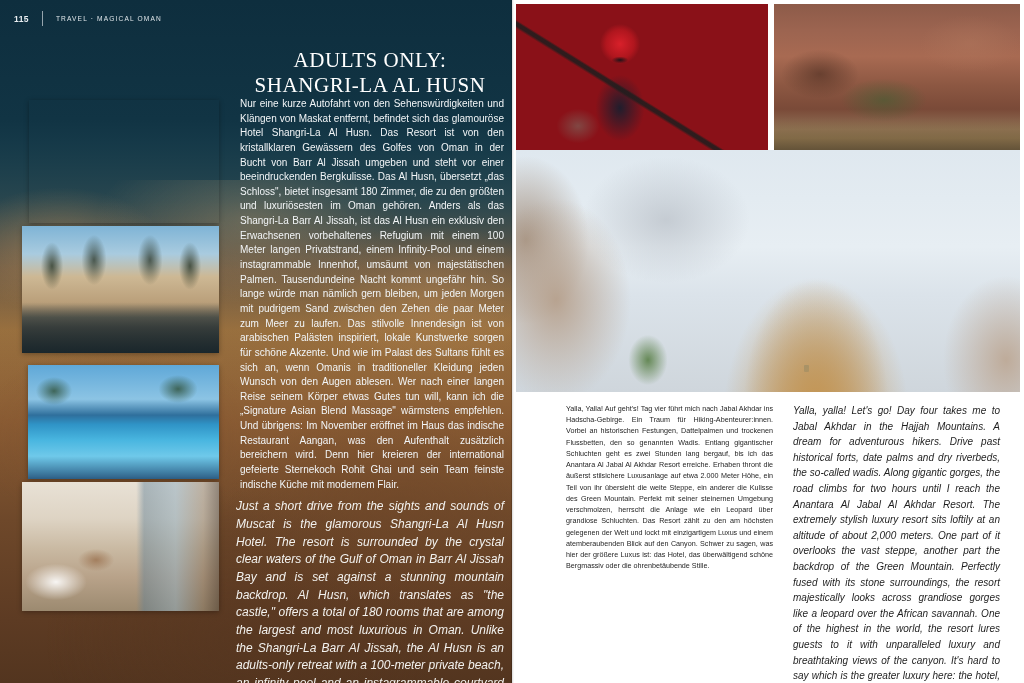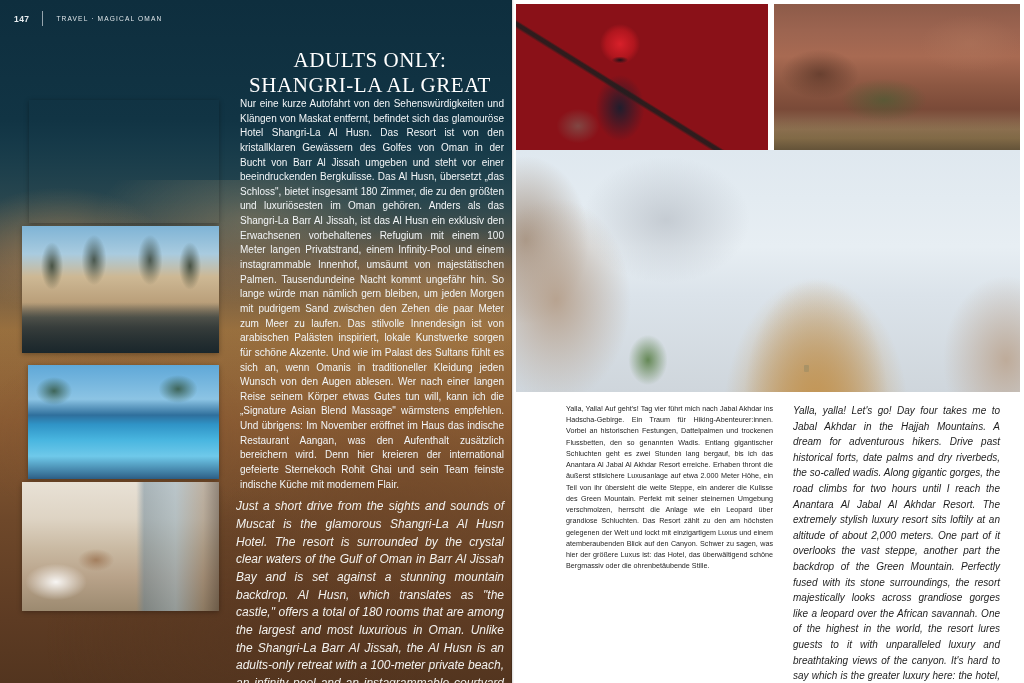--- a/index.html
+++ b/index.html
@@ -167,28 +167,28 @@
 </head>
 <body>
 
 <div class="spread">
 
   <div class="page-left">
     <div class="lp-bg"></div>
     <div class="lp-rock"></div>
 
     <div class="lp-head">
-      <div class="lp-folio">147</div>
+      <div class="lp-folio">115</div>
       <div class="lp-rule"></div>
       <div class="lp-kicker">TRAVEL · MAGICAL OMAN</div>
     </div>
 
     <div class="lp-title">
       <div>ADULTS ONLY:</div>
-      <div>SHANGRI-LA AL GREAT</div>
+      <div>SHANGRI-LA AL HUSN</div>
     </div>
 
     <div class="ph ph-aerial"></div>
     <div class="ph ph-court"></div>
     <div class="ph ph-pool"></div>
     <div class="ph ph-room"></div>
 
     <div class="lp-col" style="top:97px;">
       <p class="de-body">Nur eine kurze Autofahrt von den Sehenswürdigkeiten und Klängen von Maskat entfernt, befindet sich das glamouröse Hotel Shangri-La Al Husn. Das Resort ist von den kristallklaren Gewässern des Golfes von Oman in der Bucht von Barr Al Jissah umgeben und steht vor einer beeindruckenden Bergkulisse. Das Al Husn, übersetzt „das Schloss", bietet insgesamt 180 Zimmer, die zu den größten und luxuriösesten im Oman gehören. Anders als das Shangri-La Barr Al Jissah, ist das Al Husn ein exklusiv den Erwachsenen vorbehaltenes Refugium mit einem 100 Meter langen Privatstrand, einem Infinity-Pool und einem instagrammable Innenhof, umsäumt von majestätischen Palmen. Tausendundeine Nacht kommt ungefähr hin. So lange würde man nämlich gern bleiben, um jeden Morgen mit pudrigem Sand zwischen den Zehen die paar Meter zum Meer zu laufen. Das stilvolle Innendesign ist von arabischen Palästen inspiriert, lokale Kunstwerke sorgen für schöne Akzente. Und wie im Palast des Sultans fühlt es sich an, wenn Omanis in traditioneller Kleidung jeden Wunsch von den Augen ablesen. Wer nach einer langen Reise seinem Körper etwas Gutes tun will, kann ich die „Signature Asian Blend Massage" wärmstens empfehlen. Und übrigens: Im November eröffnet im Haus das indische Restaurant Aangan, was den Aufenthalt zusätzlich bereichern wird. Denn hier kreieren der international gefeierte Sternekoch Rohit Ghai und sein Team feinste indische Küche mit modernem Flair.</p>
       <p class="en-body">Just a short drive from the sights and sounds of Muscat is the glamorous Shangri-La Al Husn Hotel. The resort is surrounded by the crystal clear waters of the Gulf of Oman in Barr Al Jissah Bay and is set against a stunning mountain backdrop. Al Husn, which translates as "the castle," offers a total of 180 rooms that are among the largest and most luxurious in Oman. Unlike the Shangri-La Barr Al Jissah, the Al Husn is an adults-only retreat with a 100-meter private beach, an infinity pool and an instagrammable courtyard that's surrounded by majestic palm trees. A thousand and one nights is just about right. In fact, that's how long you'd like to stay here, walking the few meters to the sea every morning, feeling the powdery sand between your toes. The stylish interior design is inspired by Arabian palaces, with local artwork providing beautiful accents. And it feels like being in the Sultan's palace when Omanis in traditional dress anticipate your every wish. If you want to do something good for your body after a long trip, I can highly recommend the "Signature Asian Blend Massage." And by the way, in November, the Indian restaurant Aangan will open in the building, which will make your stay even more enjoyable. Here, internationally acclaimed star chef Rohit Ghai and his team will create the finest Indian cuisine with a modern flair.</p>

